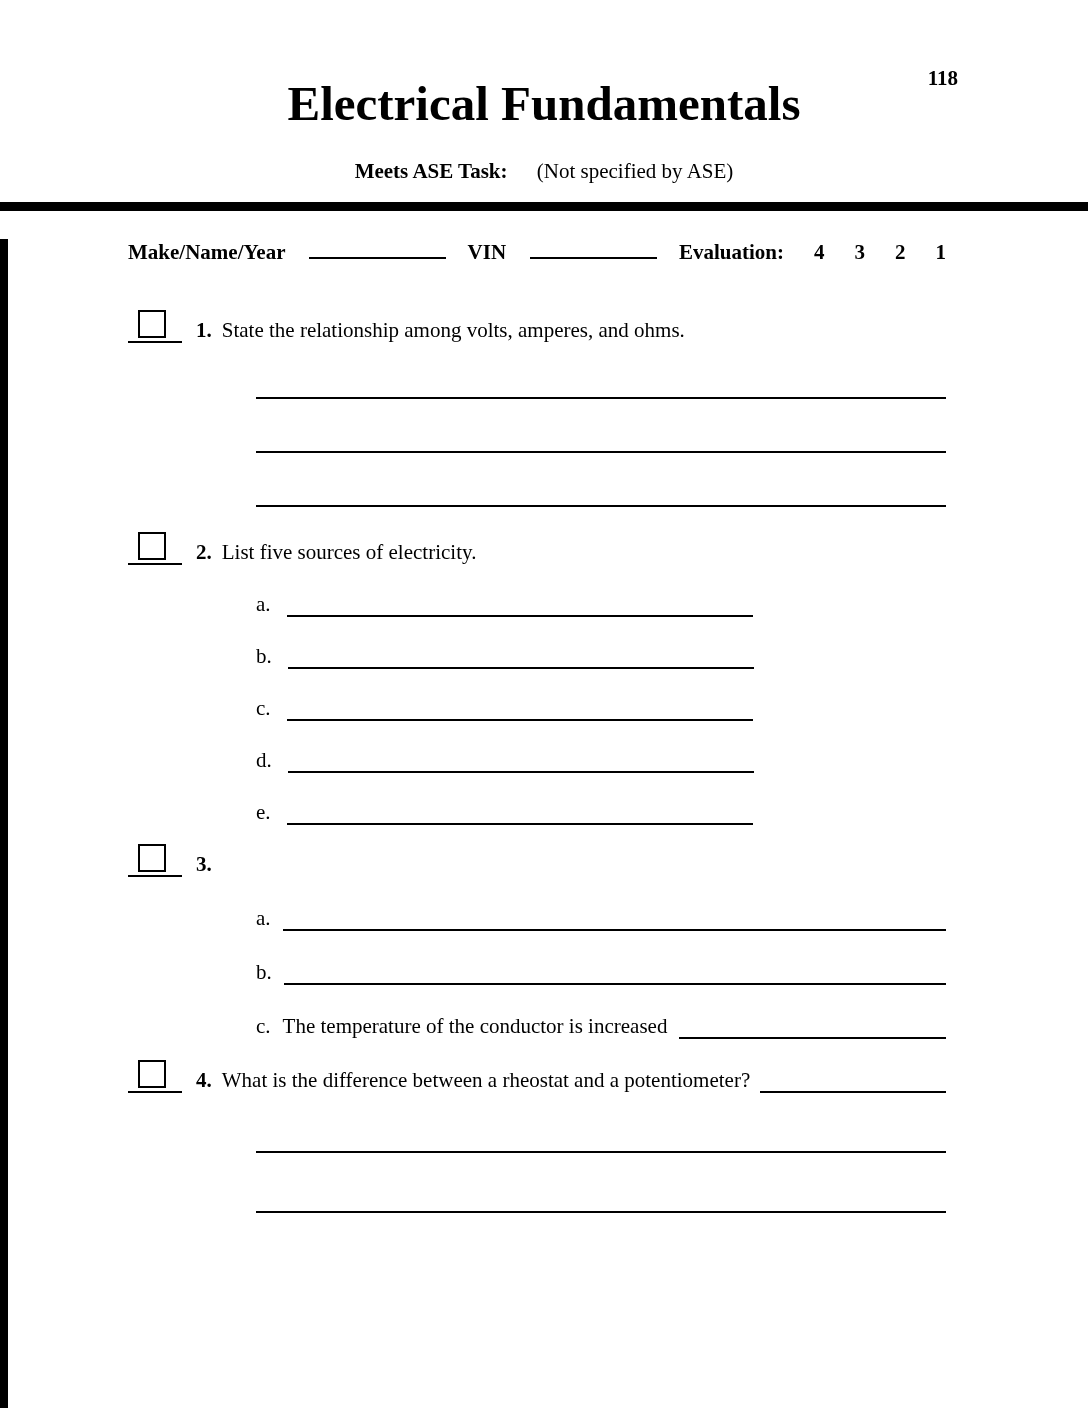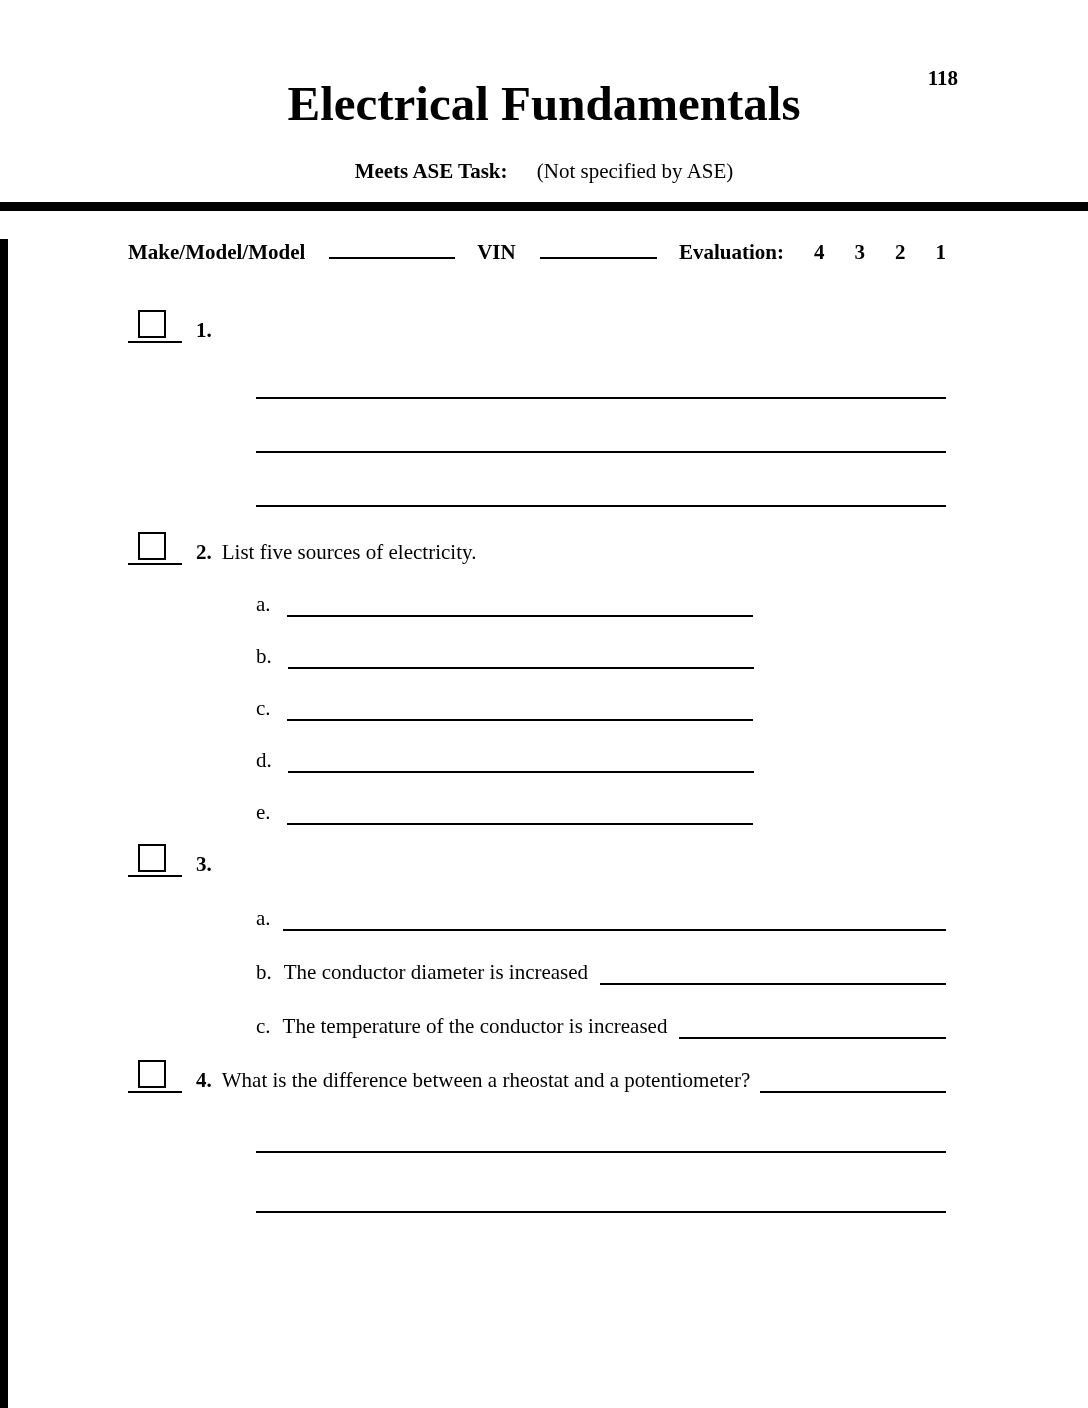--- a/index.html
+++ b/index.html
@@ -167,36 +167,37 @@
   <span class="meets-value gap-sm">(Not specified by ASE)</span>
 </div>
 
 <div class="rule"></div>
 <div class="left-border"></div>
 
 <div class="content">
 
 
   <div class="form-line line2">
-    <span class="lbl">Make/Model/Model</span>
+    <span class="lbl">Make/Name/Year</span>
     <span class="blank gap-sm" style="width: 178px;"></span>
     <span class="lbl gap-md">VIN</span>
     <span class="blank gap-sm" style="width: 166px;"></span>
     <span class="lbl gap-md">Evaluation:</span>
     <span class="eval-num">4</span>
     <span class="eval-num">3</span>
     <span class="eval-num">2</span>
     <span class="eval-num">1</span>
   </div>
 
   <div class="q-row q1-row">
     <div class="cb">
       <div class="box"></div>
     </div>
     <span class="q-num">1.</span>
+    <span class="q-text">State the relationship among volts, amperes, and ohms.</span>
   </div>
   <div class="answer-line first"></div>
   <div class="answer-line"></div>
   <div class="answer-line"></div>
 
   <div class="q-row q2-row">
     <div class="cb">
       <div class="box"></div>
     </div>
     <span class="q-num">2.</span>
@@ -228,21 +229,20 @@
       <div class="box"></div>
     </div>
     <span class="q-num">3.</span>
   </div>
   <div class="q3-item">
     <span class="letter">a.</span>
     <span class="fill-blank"></span>
   </div>
   <div class="q3-item">
     <span class="letter">b.</span>
-    <span class="txt">The conductor diameter is increased</span>
     <span class="fill-blank"></span>
   </div>
   <div class="q3-item">
     <span class="letter">c.</span>
     <span class="txt">The temperature of the conductor is increased</span>
     <span class="fill-blank"></span>
   </div>
 
   <div class="q-row q4-row">
     <div class="cb">

